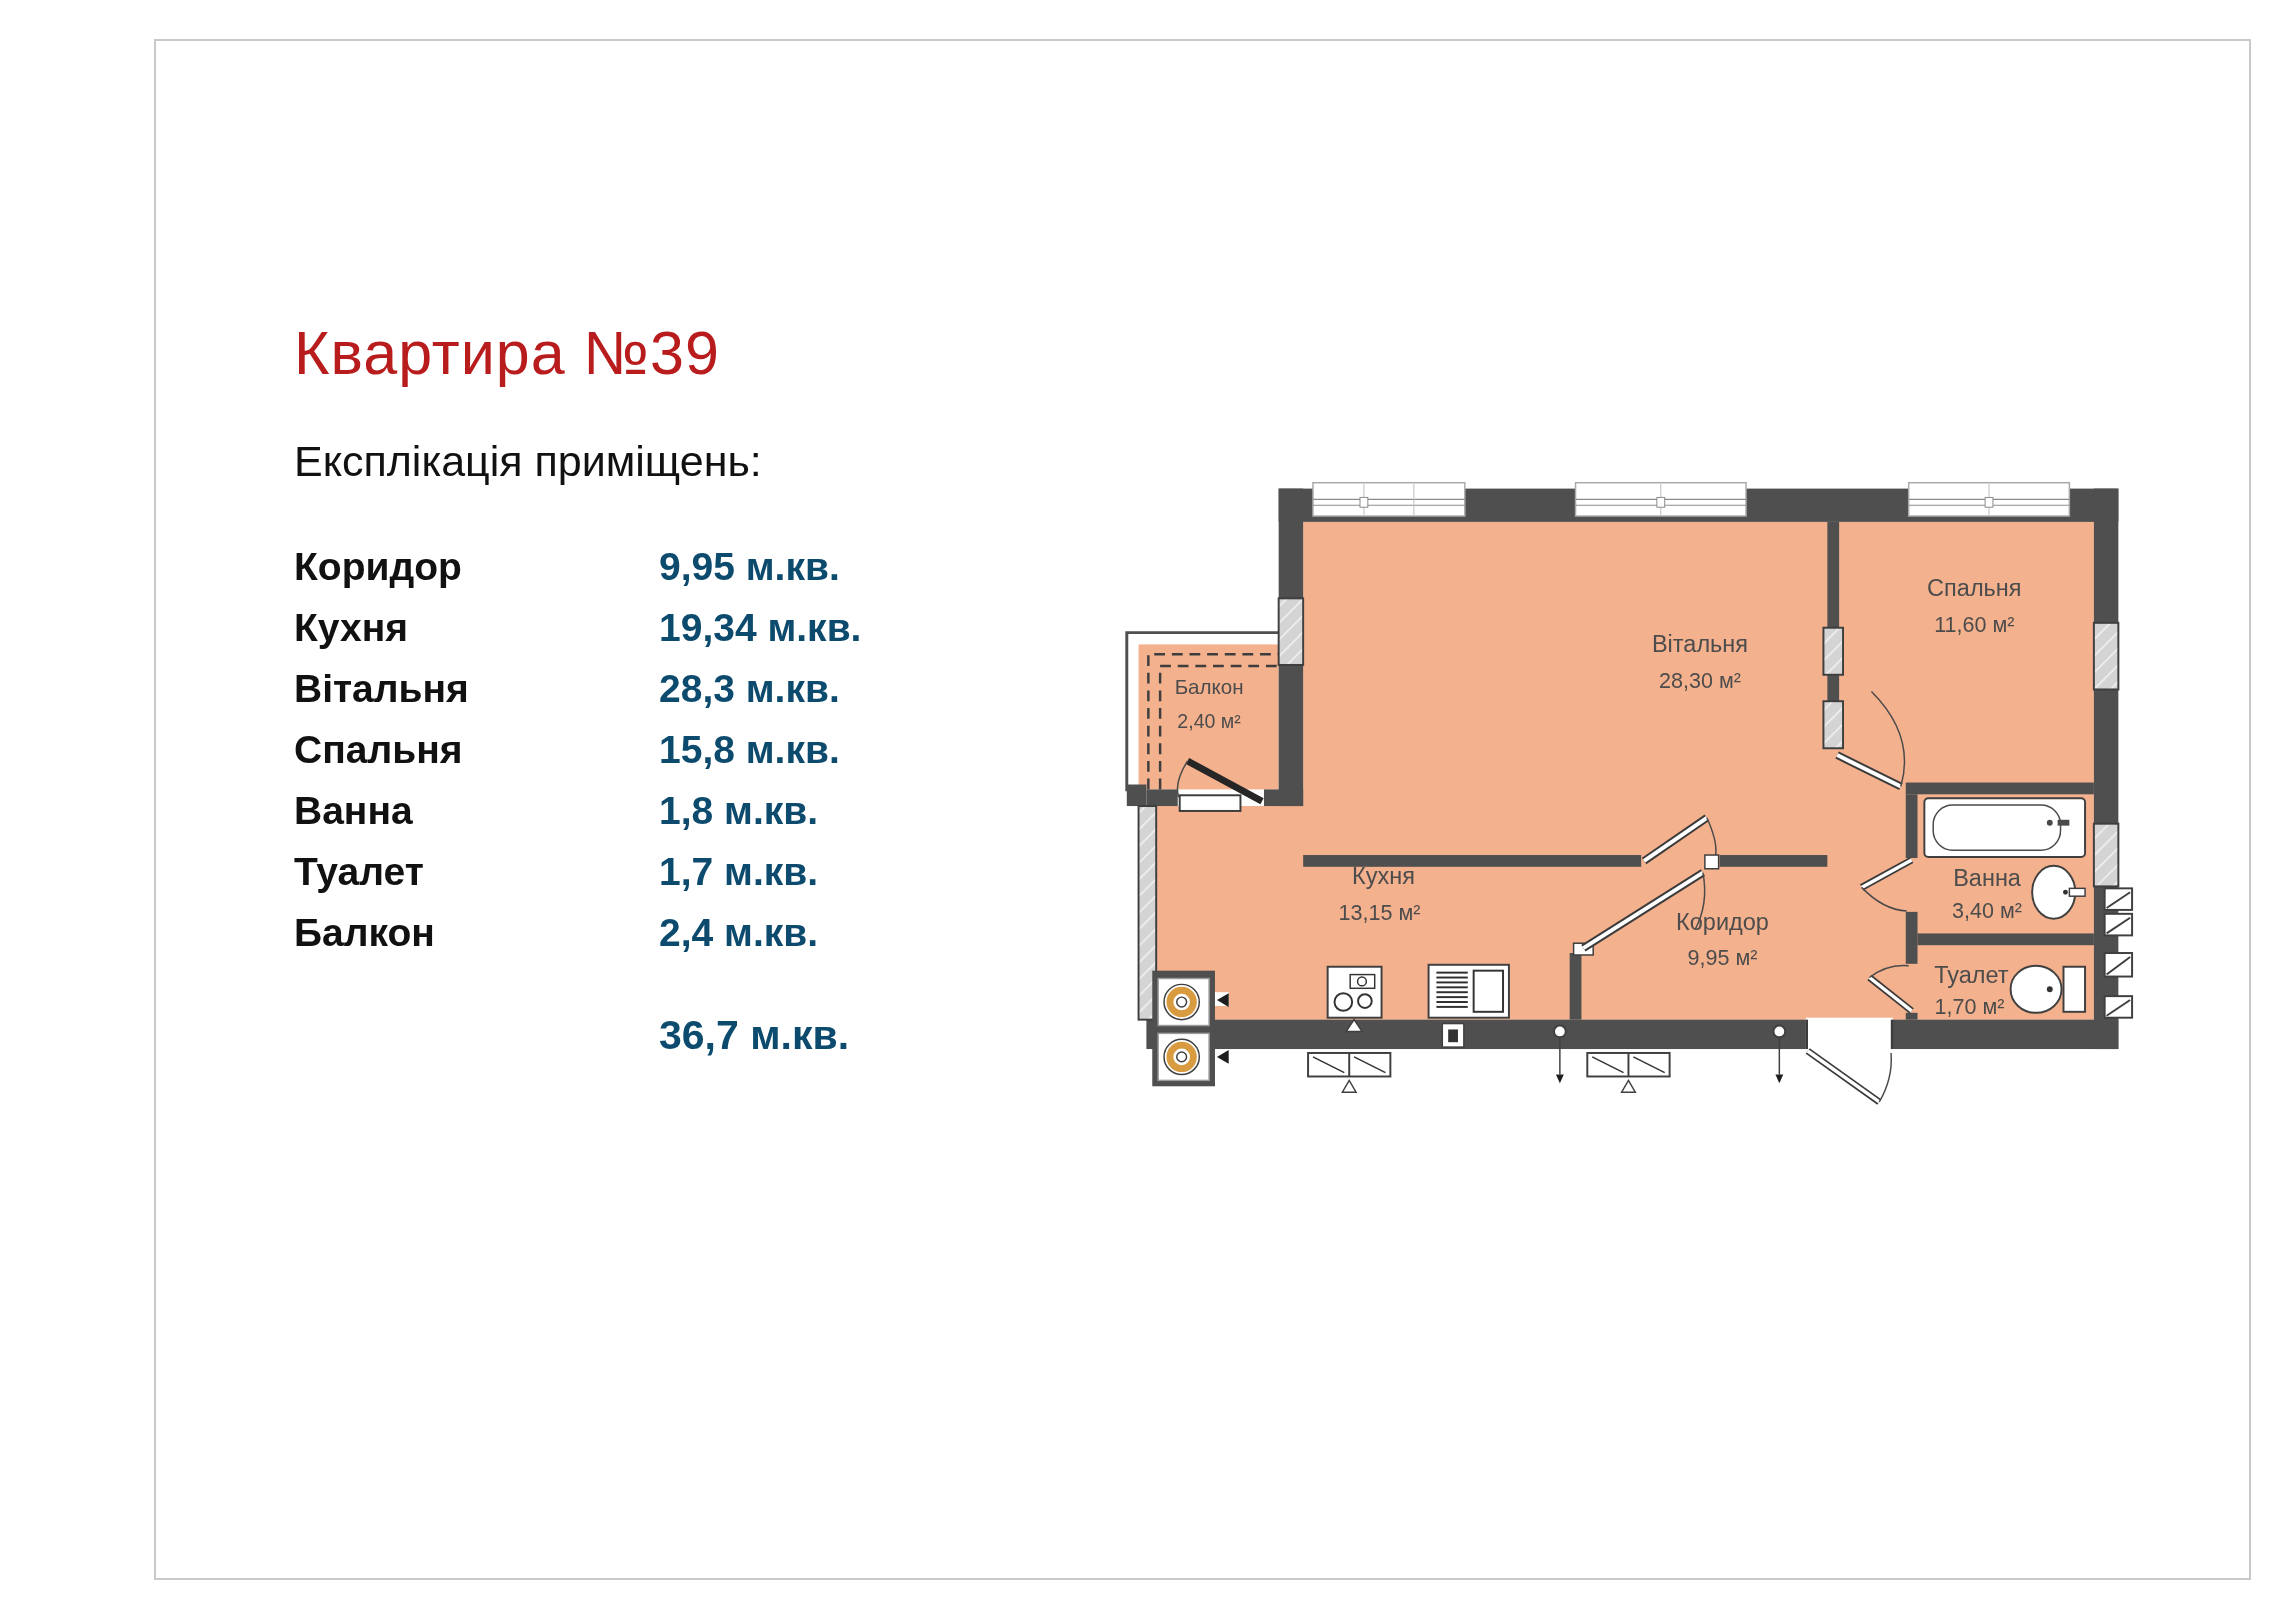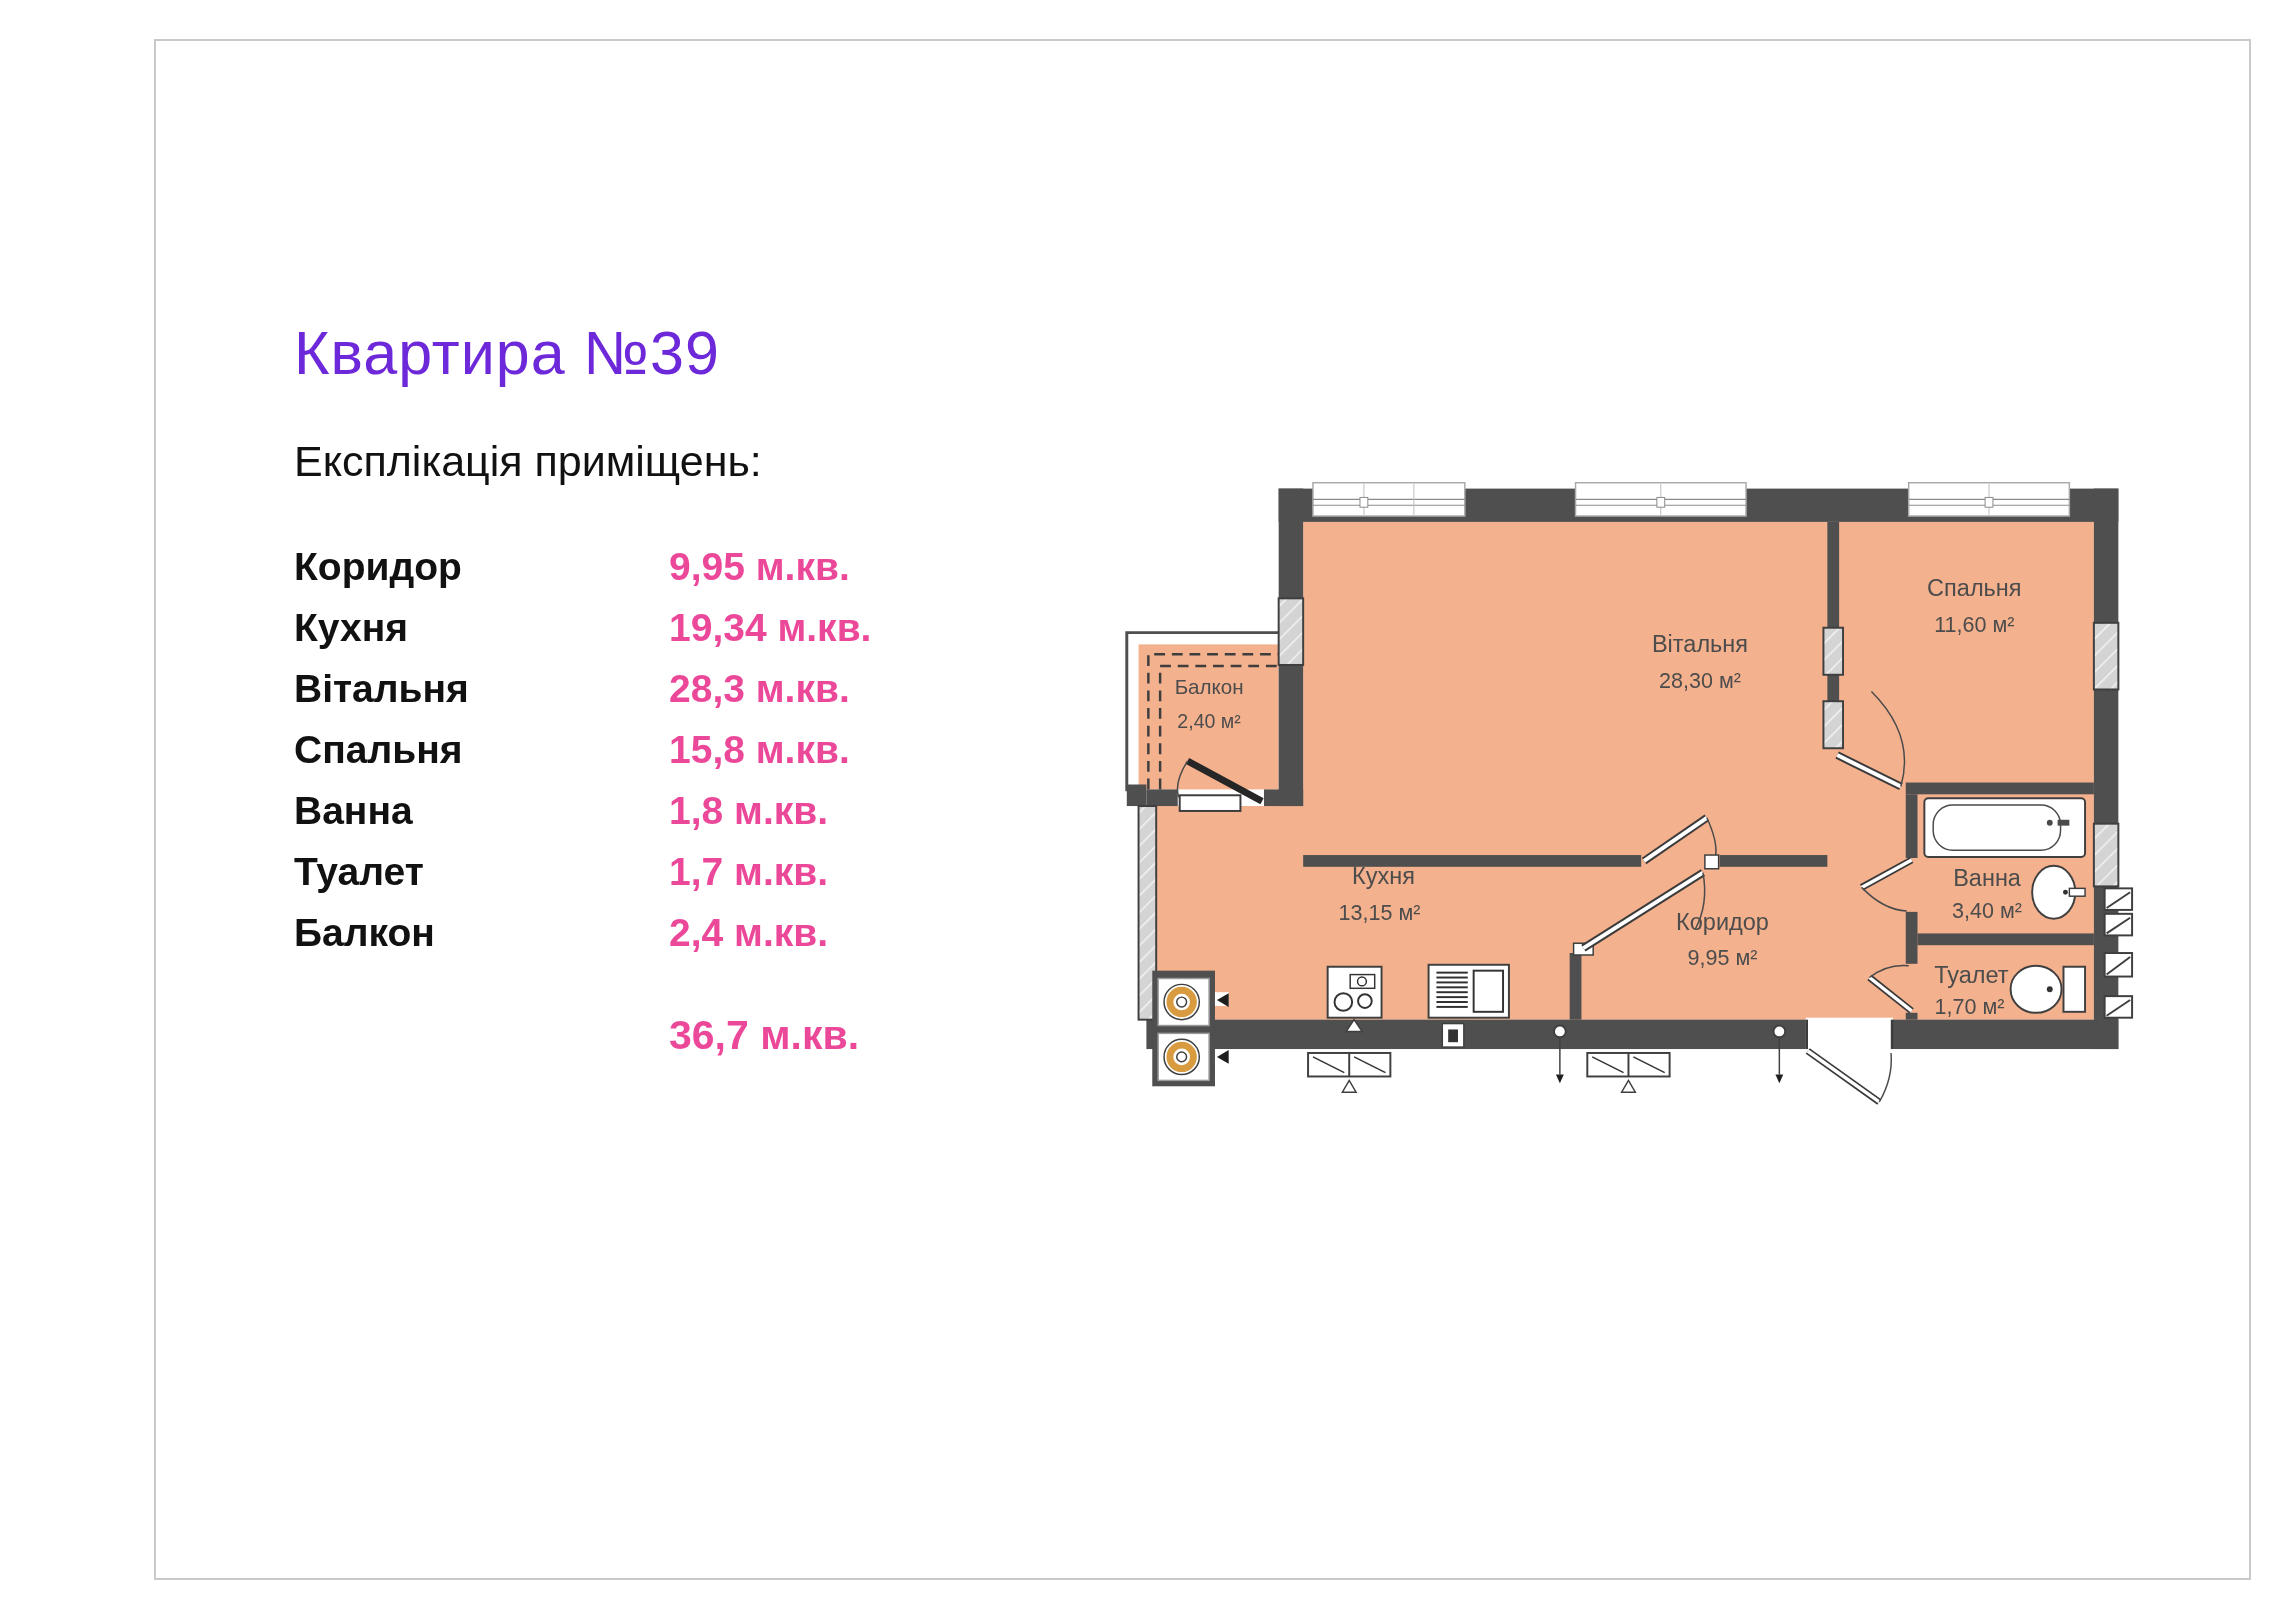--- a/index.html
+++ b/index.html
@@ -7,33 +7,33 @@
     width:2293px;height:1621px;position:relative;background:#ffffff;
     font-family:"Liberation Sans", sans-serif;color:#1c1c1c;overflow:hidden;
   }
   .page-frame{
     position:absolute;left:154px;top:39px;width:2097px;height:1541px;
     border:2px solid #c9c9c9;box-sizing:border-box;background:#ffffff;
   }
   .info{position:absolute;left:294px;top:0;width:686px;}
   .title{
     position:absolute;left:0;top:323px;width:686px;
-    font-size:61px;line-height:61px;font-weight:400;letter-spacing:1px;color:#6d28d9;
+    font-size:61px;line-height:61px;font-weight:400;letter-spacing:1px;color:#b91c1c;
   }
   .subtitle{
     position:absolute;left:0;top:439px;width:686px;
     font-size:43px;line-height:45px;font-weight:400;color:#111;
   }
   .room-list{position:absolute;left:0;top:545px;width:627px;}
   .room-row{position:relative;height:61px;}
   .room-name,.total-label{
     position:absolute;left:0;font-size:39px;font-weight:700;color:#111;white-space:nowrap;
   }
   .room-area,.total-value{
-    position:absolute;left:375px;font-size:39px;font-weight:700;color:#ec4899;white-space:nowrap;
+    position:absolute;left:365px;font-size:39px;font-weight:700;color:#0c4a6e;white-space:nowrap;
   }
   .totals{position:absolute;left:0;top:1012px;width:627px;}
   .total-row{position:relative;height:64px;}
   .total-label,.total-value{font-size:41px;}
   .plan-wrap{position:absolute;left:1117px;top:451px;width:1019px;height:667px;}
   svg text{
     font-family:"Liberation Sans", sans-serif;fill:#4c4c4c;
   }
   .room-label{font-size:24px;}
   .room-area-label{font-size:22px;}

